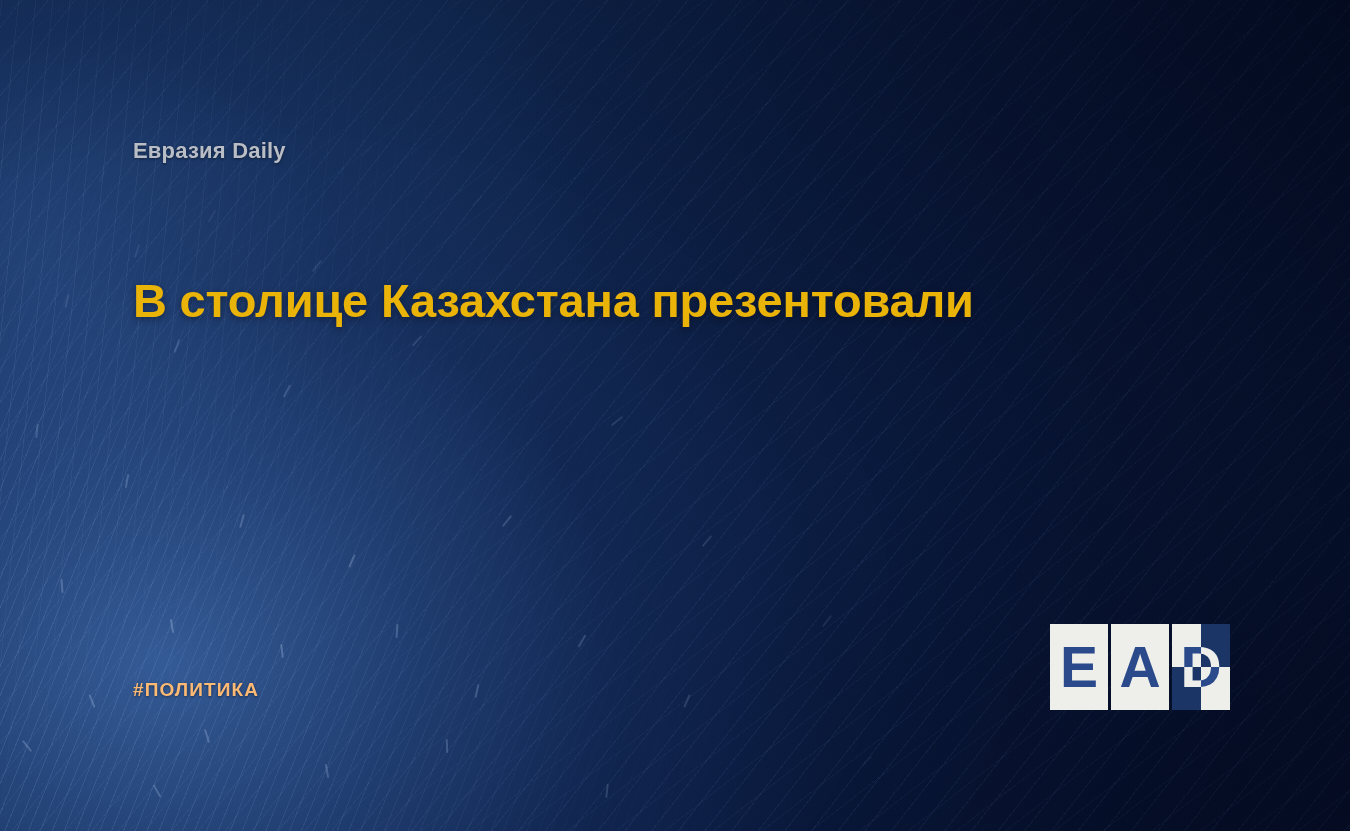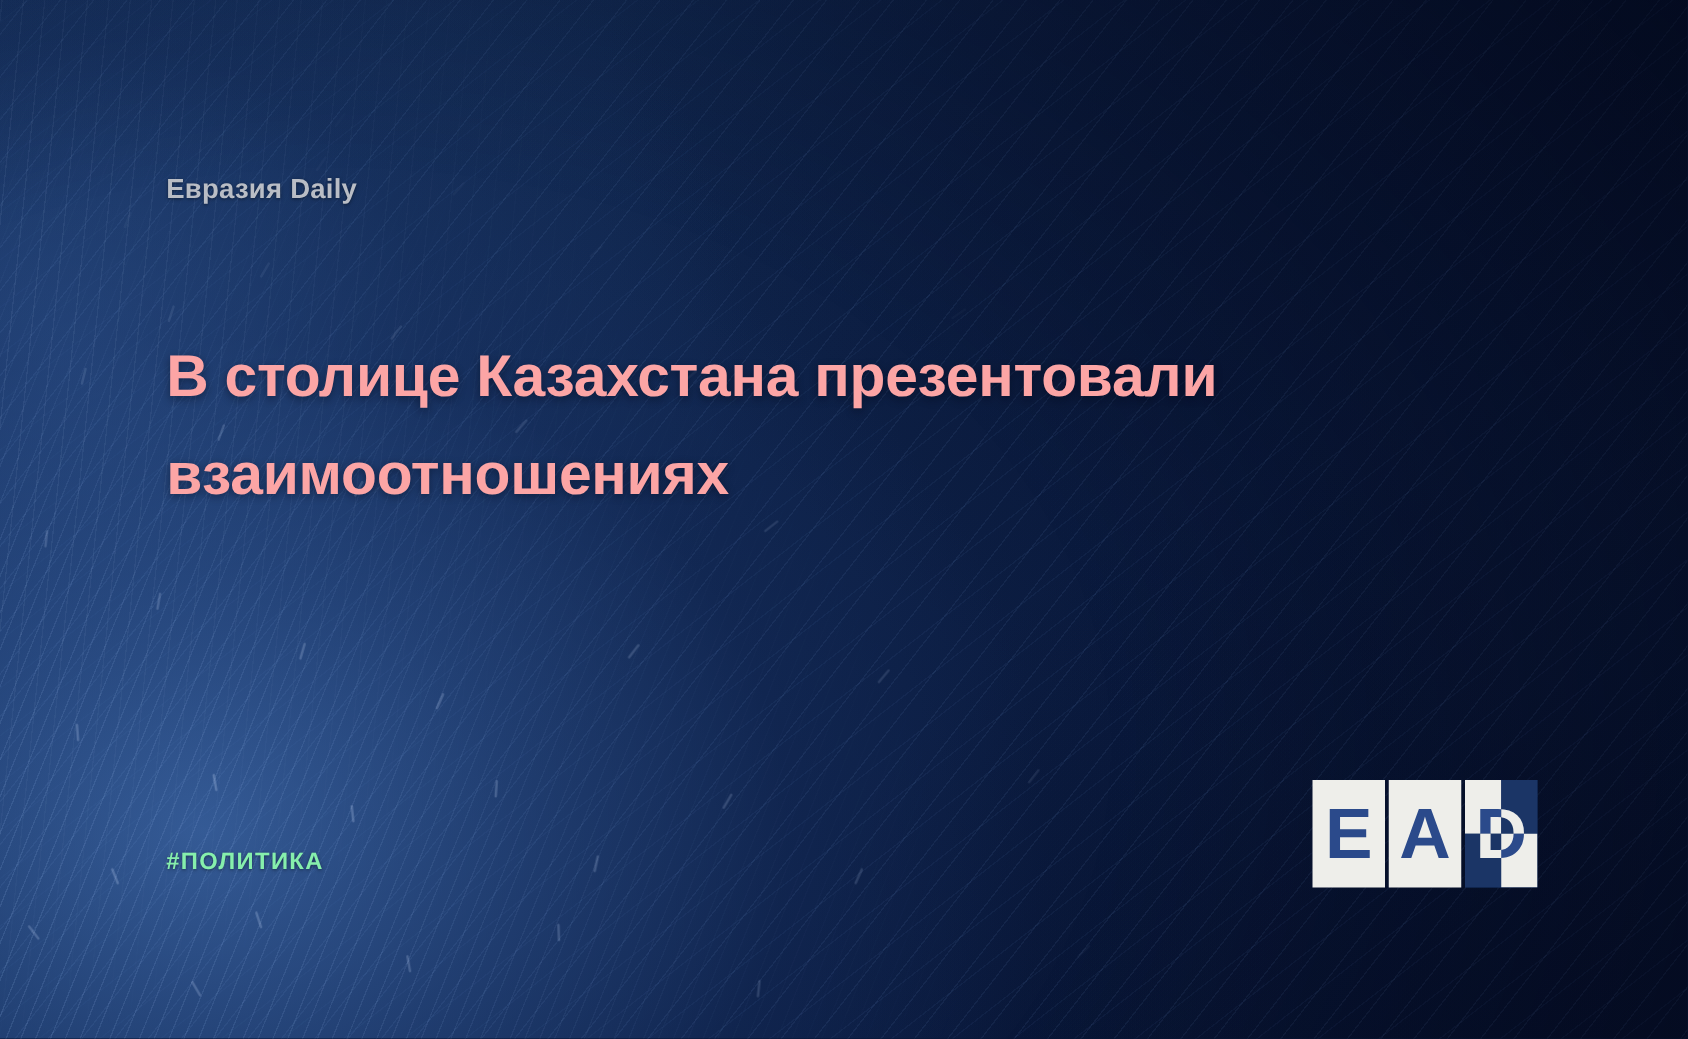--- a/index.html
+++ b/index.html
@@ -135,34 +135,34 @@
 
   .headline {
     position: absolute;
     left: 133px;
     top: 262px;
     width: 900px;
     margin: 0;
     font-size: 47px;
     line-height: 78px;
     font-weight: bold;
-    color: #fca5a5;
+    color: #eab308;
     letter-spacing: -0.2px;
     text-shadow: 0 2px 7px rgba(2,8,24,.45);
   }
   .headline .hl-line { display: block; white-space: nowrap; }
 
   .category {
     position: absolute;
     left: 133px;
     top: 679px;
     font-size: 19px;
     font-weight: bold;
     letter-spacing: 1.1px;
-    color: #86efac;
+    color: #fdba74;
     text-shadow: 0 1px 3px rgba(0,0,0,.45);
     white-space: nowrap;
   }
 
   
   .ead-mark {
     position: absolute;
     left: 1050px;
     top: 624px;
     width: 182px;
@@ -302,21 +302,20 @@
   </svg>
 
   <div class="vignette"></div>
 
   <div class="content">
 
     <div class="brand">Евразия Daily</div>
 
     <h1 class="headline">
       <span class="hl-line">В столице Казахстана презентовали</span>
-      <span class="hl-line">взаимоотношениях</span>
     </h1>
 
     <div class="category">#ПОЛИТИКА</div>
 
     <div class="ead-mark">
       <div class="ead-tile plain">
         <span class="glyph">E</span>
       </div>
       <div class="ead-tile plain">
         <span class="glyph">A</span>

